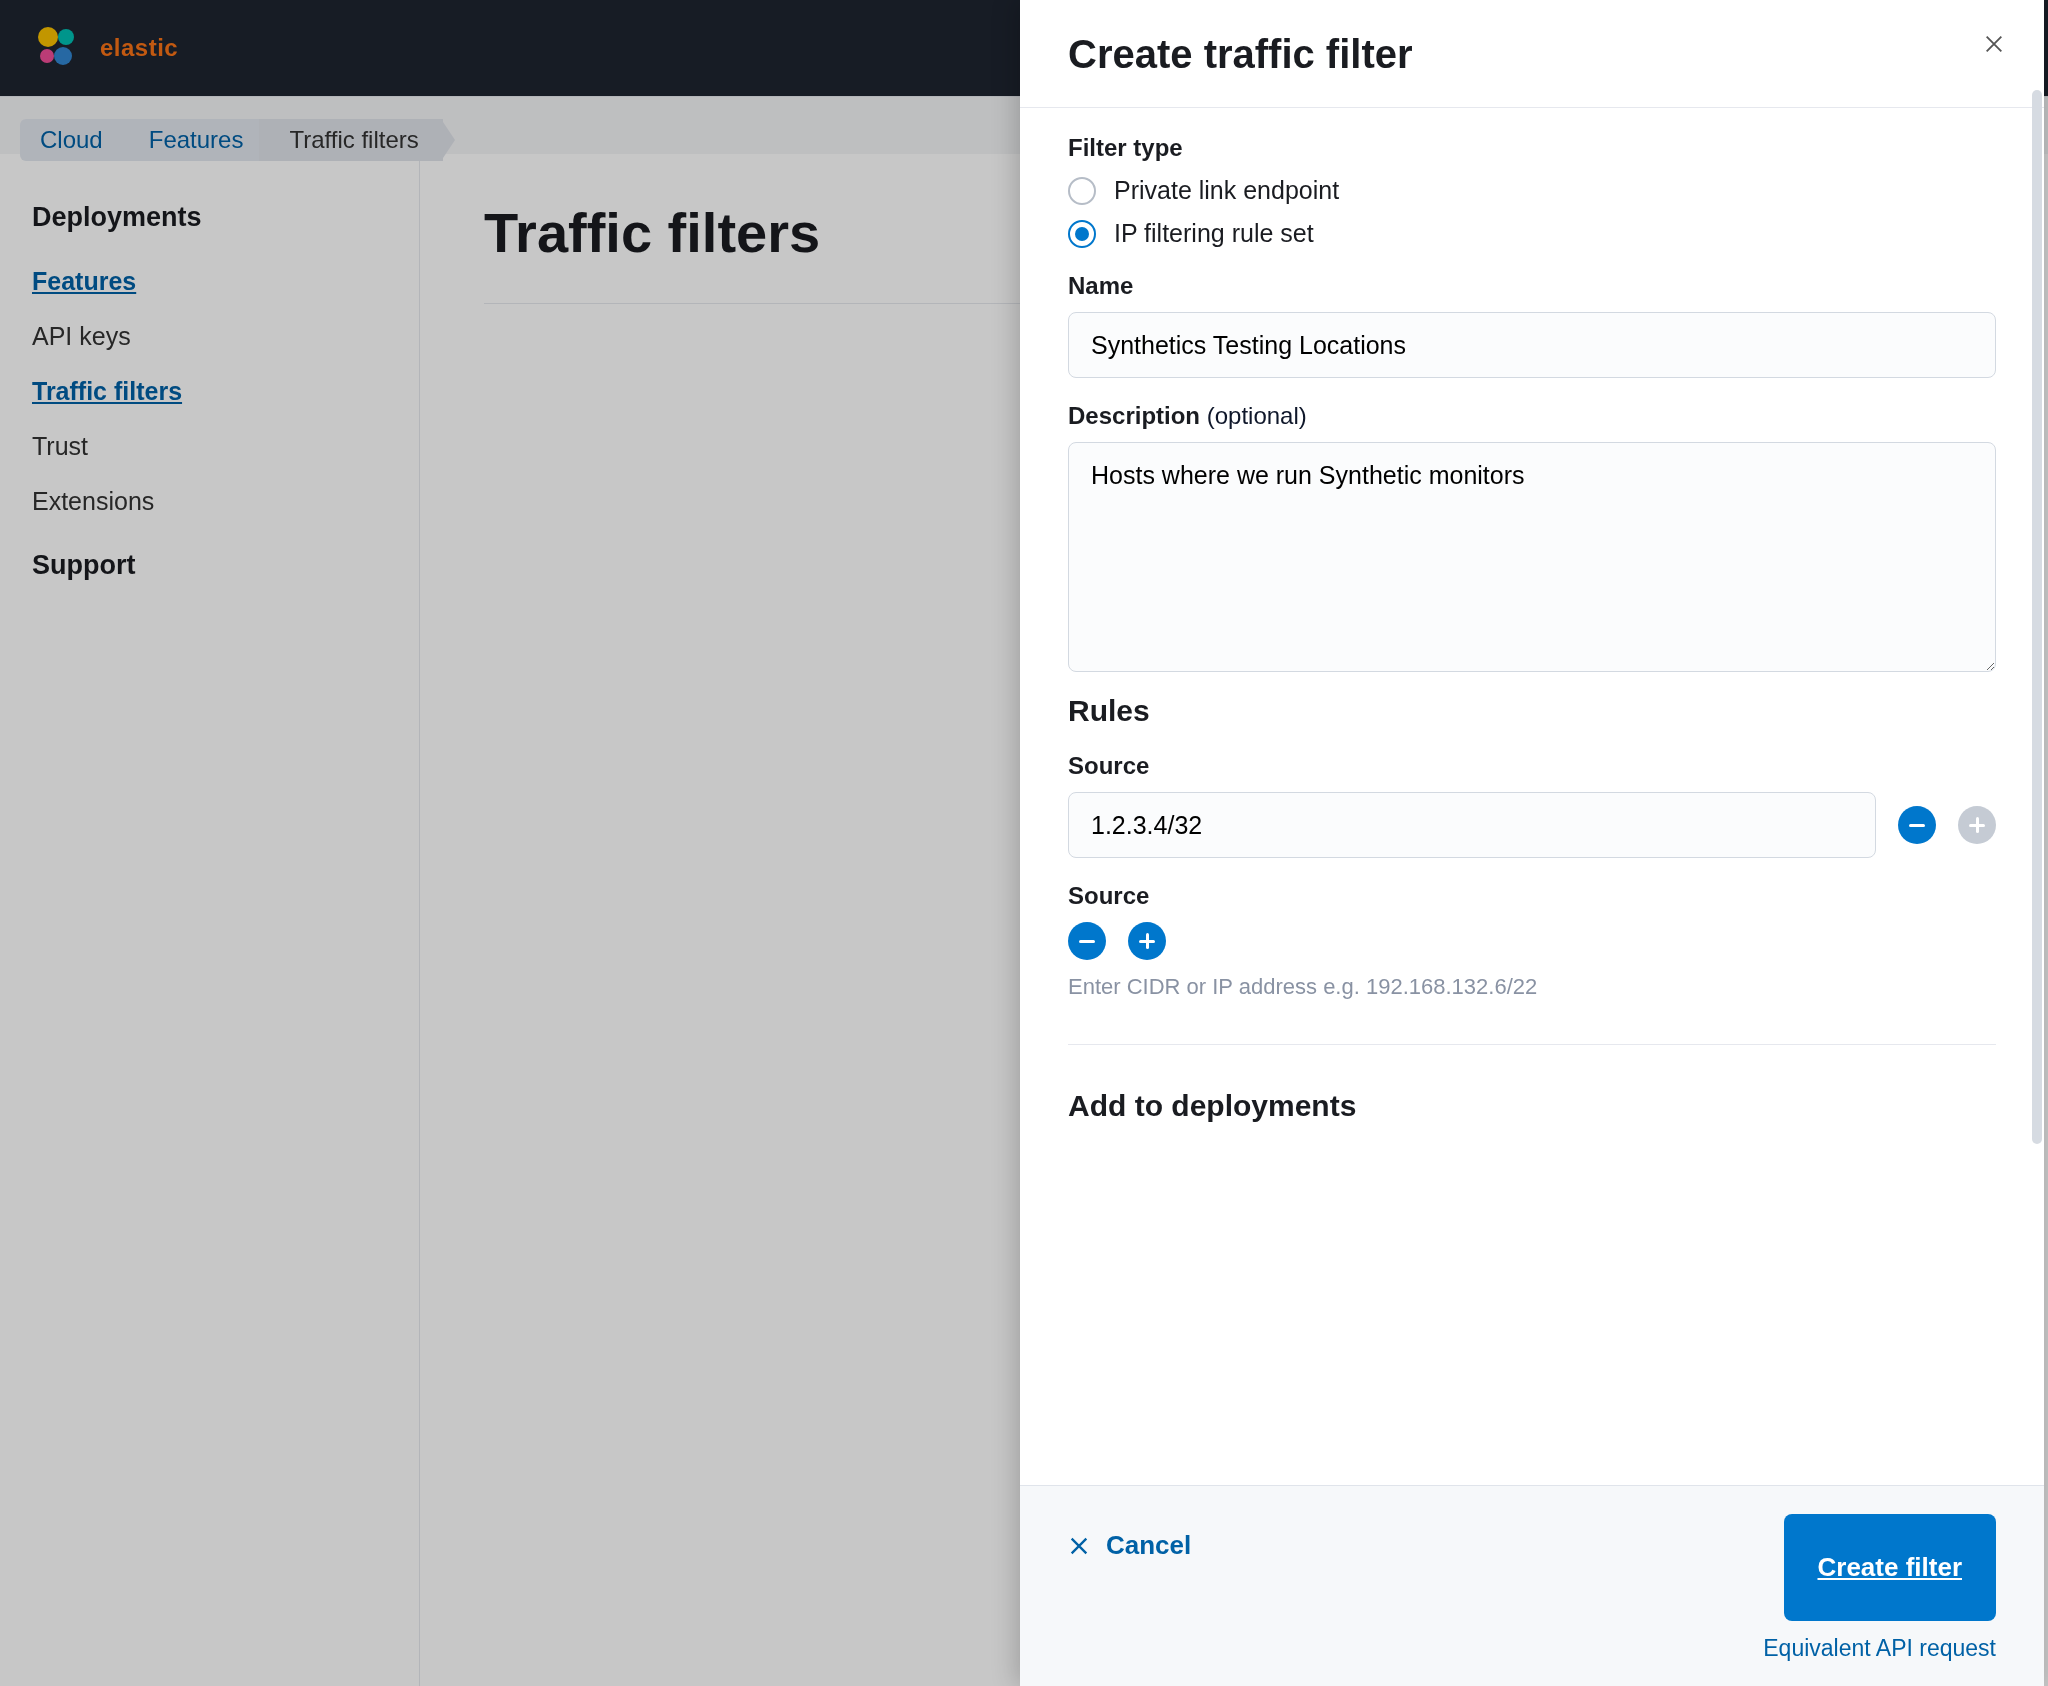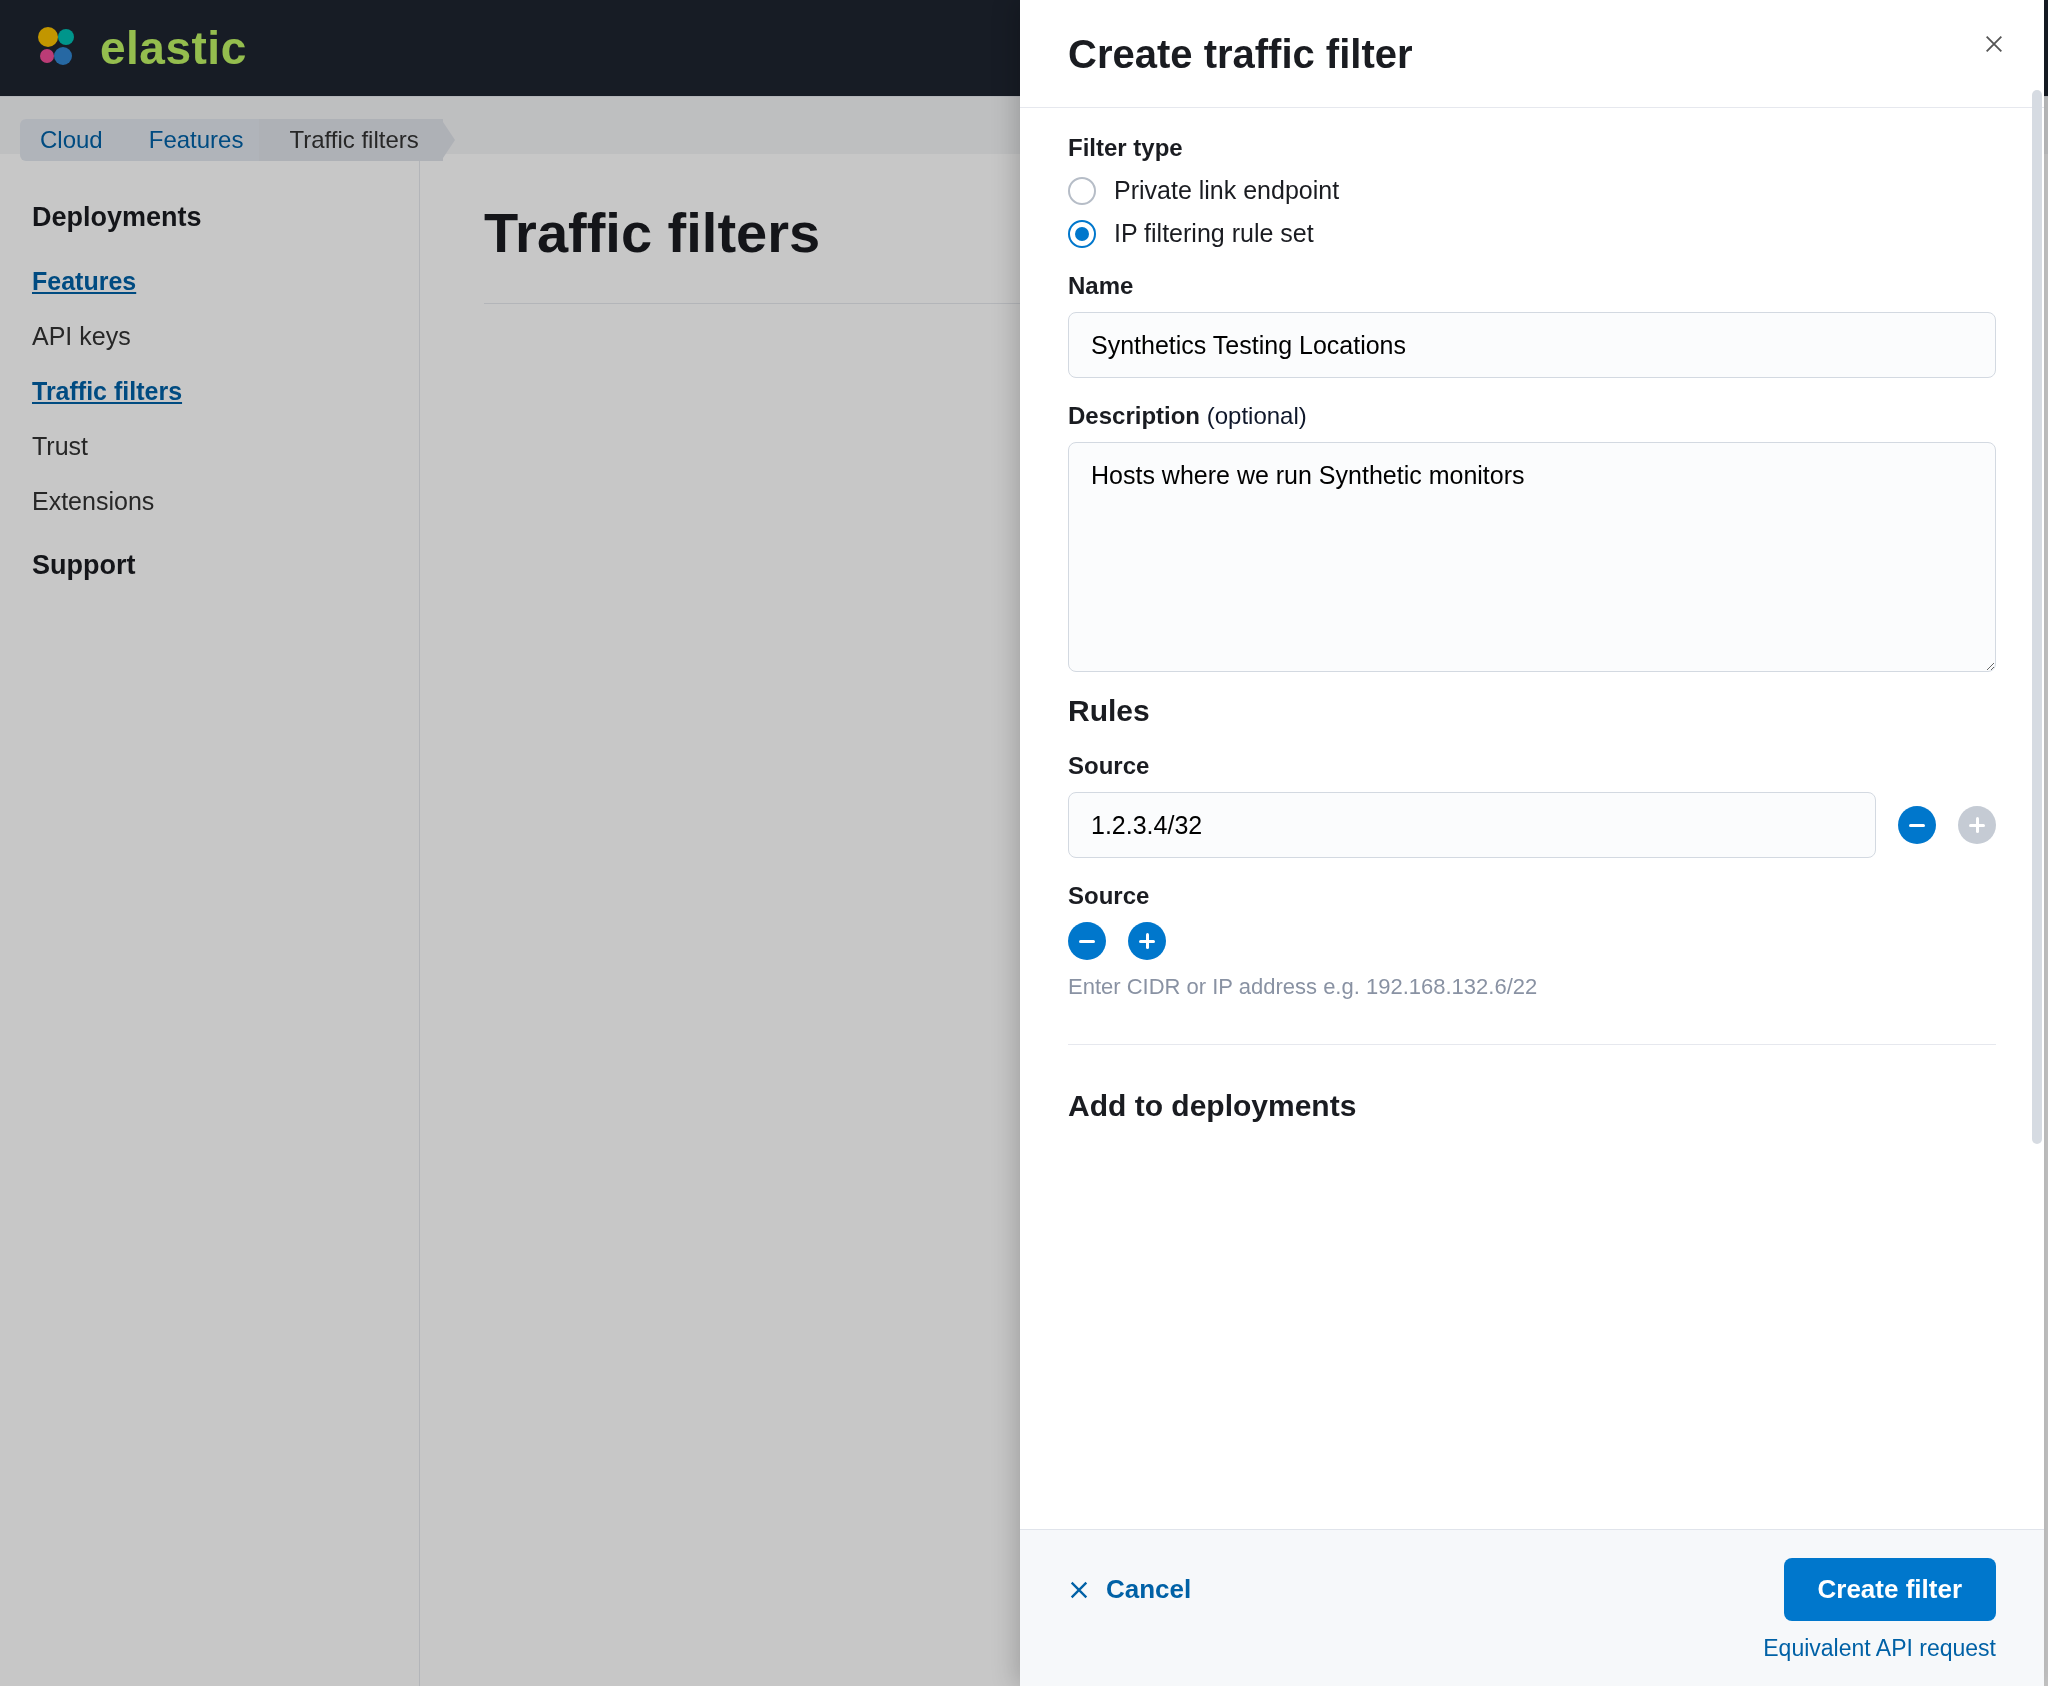--- a/index.html
+++ b/index.html
@@ -14,21 +14,21 @@
     align-items: center;
     padding: 0 34px;
     gap: 20px;
   }
   .logo-cluster { position: relative; width: 46px; height: 46px; }
   .logo-cluster span { position: absolute; border-radius: 50%; }
   .lc-y { width: 20px; height: 20px; background: #f9c000; top: 2px; left: 4px; }
   .lc-t { width: 16px; height: 16px; background: #00bfb3; top: 4px; left: 24px; }
   .lc-b { width: 18px; height: 18px; background: #3186d1; top: 22px; left: 20px; }
   .lc-p { width: 14px; height: 14px; background: #f04e98; top: 24px; left: 6px; }
-  .logo-text { color: #bef264; font-size: 46px; font-weight: 700; letter-spacing: .5px; }
+  .logo-text { color: #f97316; font-size: 24px; font-weight: 700; letter-spacing: .5px; }
 
   .breadcrumb-bar {
     height: 58px; background: #f4f5f7; border-top: 1px solid #e6e8ee;
     display: flex; align-items: center; padding: 0 20px;
   }
   .crumb {
     position: relative; display: inline-flex; align-items: center;
     height: 42px; padding: 0 24px 0 30px; font-size: 24px; font-weight: 500;
     background: #e2e7ef; color: #0061a6; margin-right: -8px; margin-top: 28px;
   }
@@ -148,21 +148,21 @@
   }
   .cancel-btn {
     display: inline-flex; align-items: center; gap: 16px;
     background: none; border: none; color: #0061a6; font-size: 26px; font-weight: 600;
     cursor: pointer; padding: 16px 0;
   }
   .cancel-btn svg { width: 22px; height: 22px; stroke: currentColor; stroke-width: 2.5; }
   .footer-right { display: flex; flex-direction: column; align-items: flex-end; gap: 14px; }
   .primary-btn {
     background: #0077cc; color: #fff; border: none; border-radius: 8px;
-    font-size: 26px; font-weight: 600; padding: 16px 34px; cursor: pointer;
+    font-size: 26px; font-weight: 600; padding: 38px 34px; cursor: pointer; text-decoration: underline;
   }
   .api-link { color: #0061a6; font-size: 23px; cursor: pointer; text-decoration: none; }
 </style>
 </head>
 <body>
 
 <div class="topbar">
   <div class="logo-cluster">
     <span class="lc-y"></span>
       <span class="lc-t"></span>

